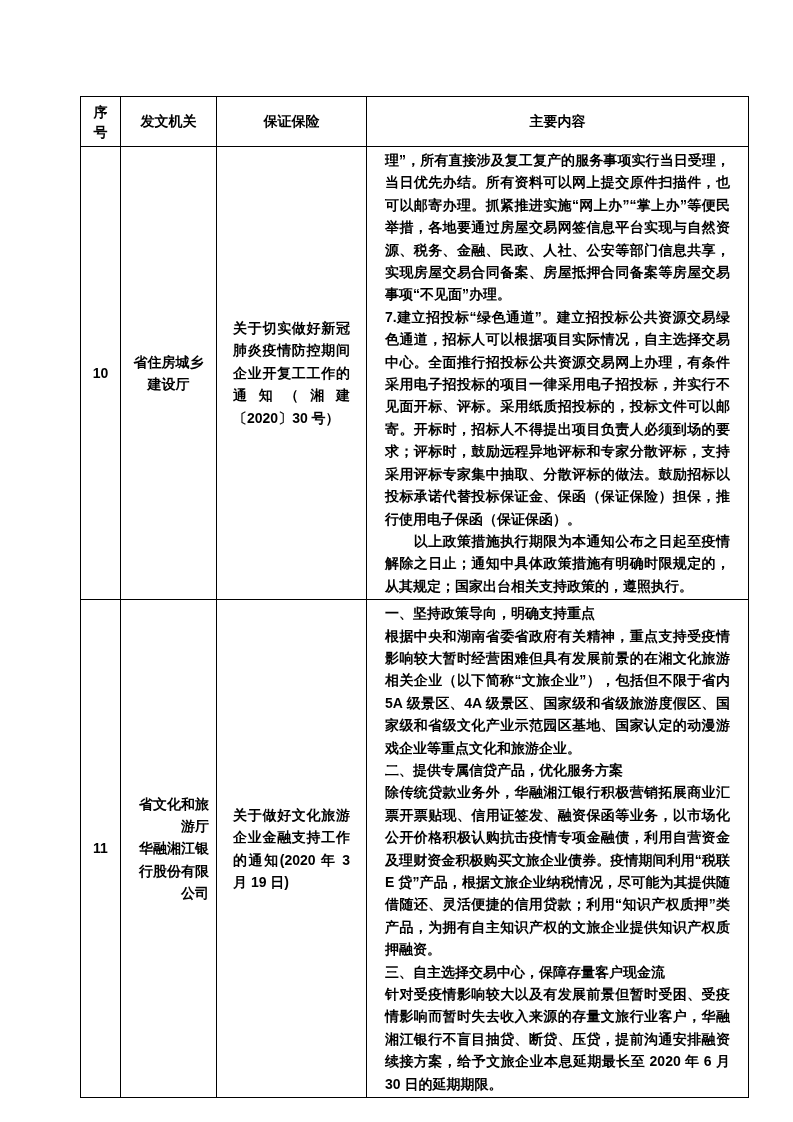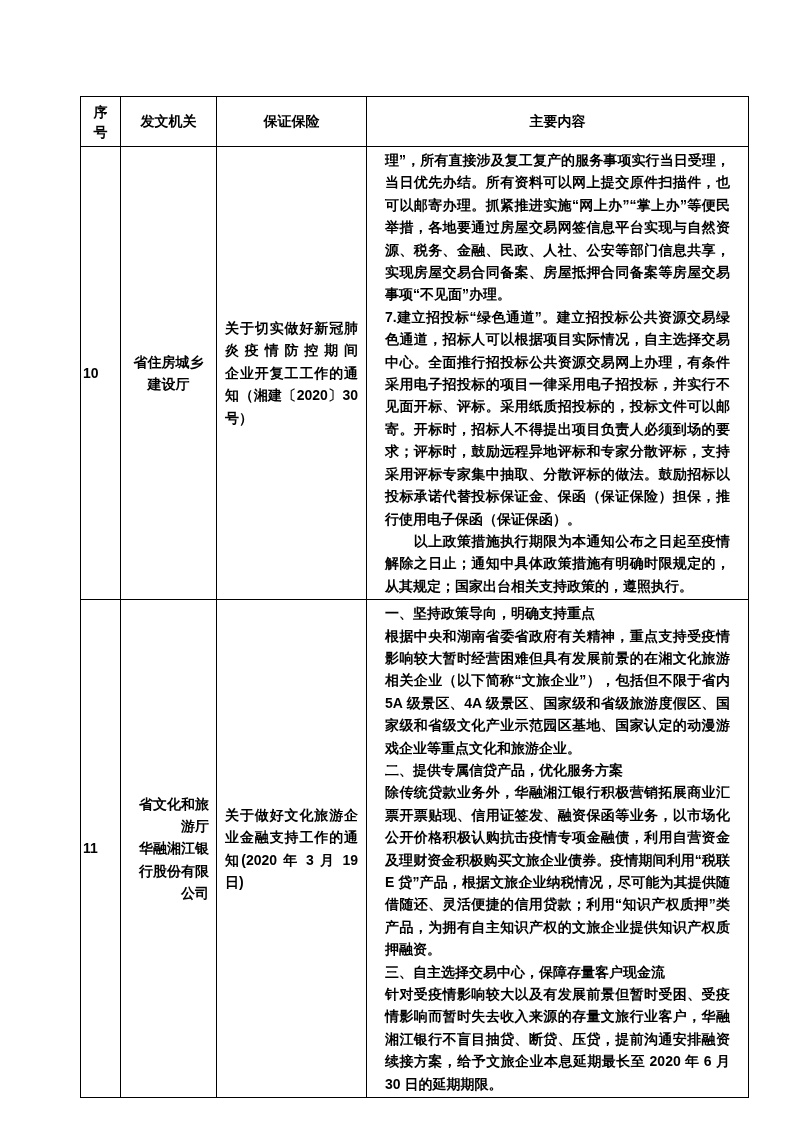--- a/index.html
+++ b/index.html
@@ -31,25 +31,25 @@
     border: 1.5px solid #000;
     vertical-align: middle;
     font-size: 14px;
     line-height: 22.4px;
   }
   thead tr { height: 50px; }
   th { text-align: center; padding: 8px; font-weight: bold; }
   th.h-no { padding: 2px 11px; line-height: 20px; }
   tr.row-10 { height: 406px; }
   tr.row-11 { height: 456px; }
-  td.cell-no { text-align: left; padding: 2px; }
+  td.cell-no { text-align: center; padding: 2px; }
   td.cell-agency { padding: 16px 7px; }
   td.cell-agency.align-center { text-align: center; }
   td.cell-agency.align-left { text-align: right; }
-  td.cell-doc { padding: 2px 8px; }
+  td.cell-doc { padding: 2px 16px; }
   td.cell-doc .seg { text-align: justify; text-justify: inter-ideograph; }
   td.cell-doc .seg.stretch-last { text-align-last: justify; }
   td.cell-content { padding: 2px 18px; }
   td.cell-content .para {
     text-align: justify;
     text-justify: inter-ideograph;
   }
   .page-number {
     position: absolute;
     top: 1032px; left: 0;

